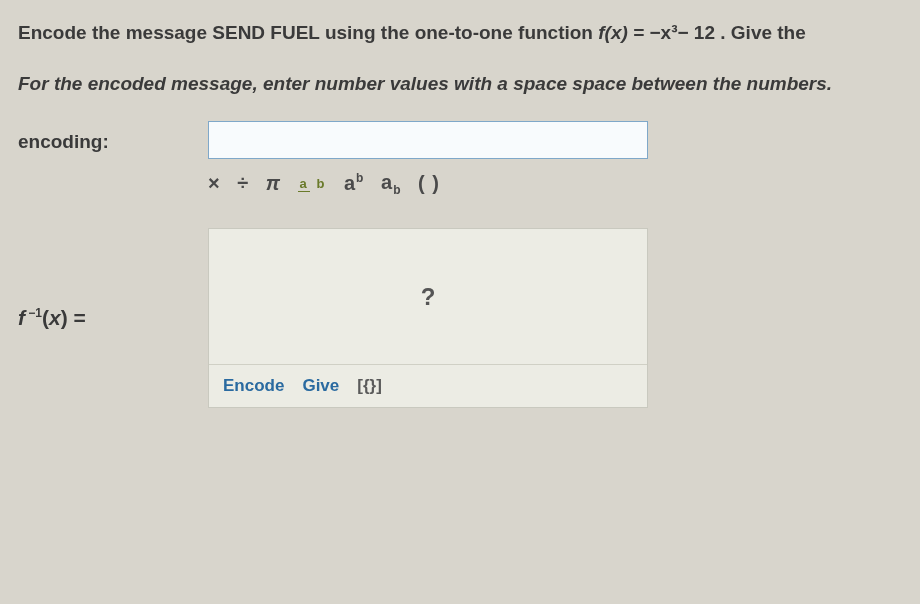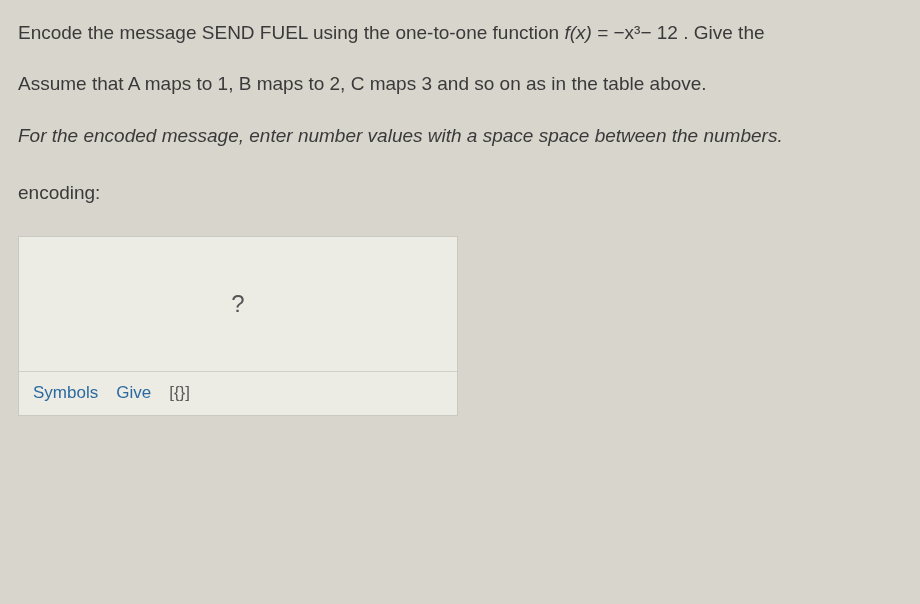--- a/index.html
+++ b/index.html
@@ -1,31 +1,32 @@
 <!DOCTYPE html>
 <html><head>
 <meta charset="utf-8">
 <style>
-  * { box-sizing: border-box; margin: 0; padding: 0; }
+  * { box-sizing: border-box; margin: 0; padding: 0; font-weight: bold; }
   html, body { width: 920px; height: 604px; overflow: hidden; }
   body {
     font-family: Arial, Helvetica, sans-serif;
     background: #d8d5cc;
     color: #3a3a3a;
     padding: 18px 18px 0 18px;
     font-size: 19px;
     line-height: 1.55;
   }
   .problem-text p { margin-bottom: 22px; }
   .problem-text .ital { font-style: italic; }
   .func { font-style: italic; }
   .input-row {
     display: flex;
     align-items: flex-start;
     margin-top: 4px;
+    justify-content: center;
   }
   .label-col {
     width: 190px;
     padding-top: 6px;
   }
   .work-col { flex: 1; }
   .text-input {
     width: 440px;
     height: 38px;
     border: 1px solid #7fa8c9;
@@ -79,34 +80,51 @@
 </head>
 <body>
 
 <div class="problem-text">
   <p>
     <span>Encode the message SEND FUEL using the one-to-one function </span>
     <span class="func">f(x) =</span>
     <span class="func" style="font-style:normal"> −x³− 12</span>
     <span> . Give the</span><br>
   </p>
-  <p>Assume that A maps to 1, B maps to 2, C maps 3 and so on as in the table above.</p>
   <p class="ital">For the encoded message, enter number values with a space space between the numbers.</p>
 </div>
 
 <div class="input-row">
   <div class="label-col">
     <span>encoding:</span>
   </div>
+  <div class="work-col">
+    <input class="text-input" type="text" value="" style="">
+    <div class="sym-row">
+      <span class="item">×</span>
+      <span class="item">÷</span>
+      <span class="item" style="font-style:italic">π</span>
+      <span class="item frac">
+        <span class="top">a</span>
+        <span class="bot">b</span>
+      </span>
+      <span class="item supsub">a<sup>b</sup></span>
+      <span class="item supsub">a<sub>b</sub></span>
+      <span class="item">( )</span>
+    </div>
+  </div>
 </div>
 
 <div class="input-row row2">
+  <div class="label-col">
+    <span class="f-inv-label"><i>f</i><sup> −1</sup>(<i>x</i>) =</span>
+  </div>
   <div class="work-col">
     <div class="math-box">
       <div class="placeholder">?</div>
       <div class="tabbar">
-        <span class="tab">Symbols</span>
+        <span class="tab">Encode</span>
         <span class="tab">Give</span>
         <span class="tab inactive">[{}]</span>
       </div>
     </div>
   </div>
 </div>
 
 </body></html>

